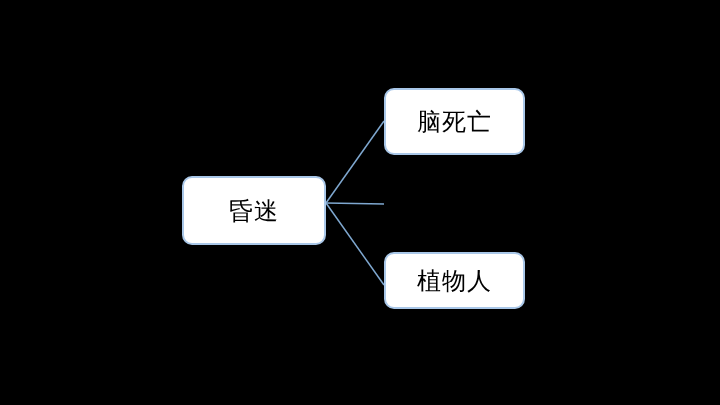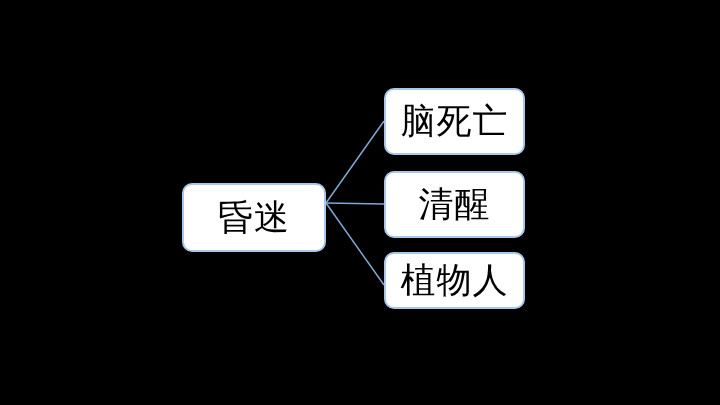--- a/index.html
+++ b/index.html
@@ -27,28 +27,28 @@
     background: #ffffff;
     border: 2px solid #a9c7e8;
     border-radius: 10px;
     display: flex;
     align-items: center;
     justify-content: center;
     box-sizing: border-box;
   }
   .node span {
     color: #000000;
-    font-size: 35px;
+    font-size: 24px;
     font-weight: 400;
     letter-spacing: 1px;
     white-space: nowrap;
   }
   .node-root {
     left: 182px;
-    top: 183px;
+    top: 176px;
     width: 144px;
     height: 69px;
   }
   .node-child-1 {
     left: 384px;
     top: 88px;
     width: 141px;
     height: 67px;
   }
   .node-child-2 {
@@ -76,21 +76,18 @@
   </svg>
 
   <div class="node node-root">
     <span>昏迷</span>
   </div>
 
   <div class="node node-child-1">
     <span>脑死亡</span>
   </div>
 
-  <div class="node node-child-2">
-    <span>清醒</span>
-  </div>
 
   <div class="node node-child-3">
     <span>植物人</span>
   </div>
 
 </div>
 
 </body></html>

